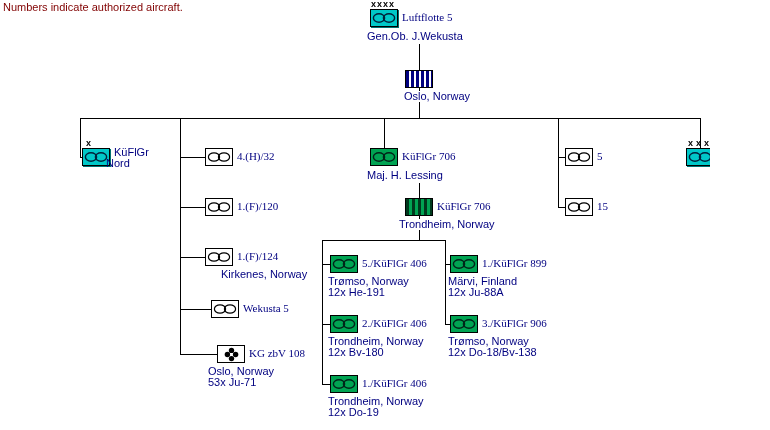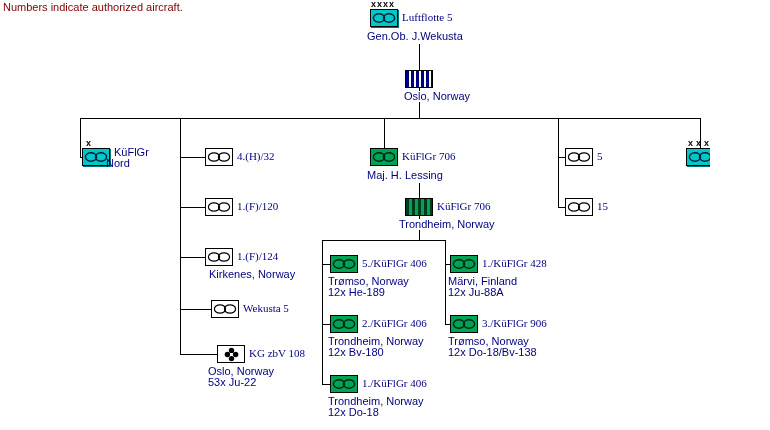--- a/index.html
+++ b/index.html
@@ -112,21 +112,21 @@
   </div>
 
   <div class="unit" style="left:205px;top:248px">
     <div class="ubox">
       <svg class="icn" width="24" height="12" viewBox="0 0 24 12">
         <ellipse cx="7" cy="6" rx="5.6" ry="4.2" fill="none" stroke="#000" stroke-width="1.2"></ellipse>
         <ellipse cx="17" cy="6" rx="5.6" ry="4.2" fill="none" stroke="#000" stroke-width="1.2"></ellipse>
       </svg>
     </div>
     <div class="lbl r1">1.(F)/124</div>
-    <div class="lbl s1" style="left:4px">Kirkenes, Norway</div>
+    <div class="lbl s1" style="left:16px">Kirkenes, Norway</div>
   </div>
 
   <div class="unit" style="left:211px;top:300px">
     <div class="ubox">
       <svg class="icn" width="24" height="12" viewBox="0 0 24 12">
         <ellipse cx="7" cy="6" rx="5.6" ry="4.2" fill="none" stroke="#000" stroke-width="1.2"></ellipse>
         <ellipse cx="17" cy="6" rx="5.6" ry="4.2" fill="none" stroke="#000" stroke-width="1.2"></ellipse>
       </svg>
     </div>
     <div class="lbl r1">Wekusta 5</div>
@@ -136,21 +136,21 @@
     <div class="ubox">
       <svg class="icn" width="15" height="15" viewBox="0 0 15 15">
         <circle cx="7.5" cy="3.4" r="2.7" fill="#000"></circle>
         <circle cx="7.5" cy="11.6" r="2.7" fill="#000"></circle>
         <circle cx="3.4" cy="7.5" r="2.7" fill="#000"></circle>
         <circle cx="11.6" cy="7.5" r="2.7" fill="#000"></circle>
       </svg>
     </div>
     <div class="lbl r1">KG zbV 108</div>
     <div class="lbl s1" style="left:-9px">Oslo, Norway</div>
-    <div class="lbl s2" style="left:-9px">53x Ju-22</div>
+    <div class="lbl s2" style="left:-9px">53x Ju-71</div>
   </div>
 
   <div class="unit" style="left:370px;top:148px">
     <div class="ubox green">
       <svg class="icn" width="24" height="12" viewBox="0 0 24 12">
         <ellipse cx="7" cy="6" rx="5.6" ry="4.2" fill="none" stroke="#00251a" stroke-width="1.4"></ellipse>
         <ellipse cx="17" cy="6" rx="5.6" ry="4.2" fill="none" stroke="#00251a" stroke-width="1.4"></ellipse>
       </svg>
     </div>
     <div class="lbl r1">KüFlGr 706</div>
@@ -165,21 +165,21 @@
 
   <div class="unit" style="left:330px;top:255px">
     <div class="ubox green">
       <svg class="icn" width="24" height="12" viewBox="0 0 24 12">
         <ellipse cx="7" cy="6" rx="5.6" ry="4.2" fill="none" stroke="#00251a" stroke-width="1.4"></ellipse>
         <ellipse cx="17" cy="6" rx="5.6" ry="4.2" fill="none" stroke="#00251a" stroke-width="1.4"></ellipse>
       </svg>
     </div>
     <div class="lbl r1">5./KüFlGr 406</div>
     <div class="lbl s1">Trømso, Norway</div>
-    <div class="lbl s2">12x He-189</div>
+    <div class="lbl s2">12x He-191</div>
   </div>
 
   <div class="unit" style="left:330px;top:315px">
     <div class="ubox green">
       <svg class="icn" width="24" height="12" viewBox="0 0 24 12">
         <ellipse cx="7" cy="6" rx="5.6" ry="4.2" fill="none" stroke="#00251a" stroke-width="1.4"></ellipse>
         <ellipse cx="17" cy="6" rx="5.6" ry="4.2" fill="none" stroke="#00251a" stroke-width="1.4"></ellipse>
       </svg>
     </div>
     <div class="lbl r1">2./KüFlGr 406</div>
@@ -189,31 +189,31 @@
 
   <div class="unit" style="left:330px;top:375px">
     <div class="ubox green">
       <svg class="icn" width="24" height="12" viewBox="0 0 24 12">
         <ellipse cx="7" cy="6" rx="5.6" ry="4.2" fill="none" stroke="#00251a" stroke-width="1.4"></ellipse>
         <ellipse cx="17" cy="6" rx="5.6" ry="4.2" fill="none" stroke="#00251a" stroke-width="1.4"></ellipse>
       </svg>
     </div>
     <div class="lbl r1">1./KüFlGr 406</div>
     <div class="lbl s1">Trondheim, Norway</div>
-    <div class="lbl s2">12x Do-18</div>
+    <div class="lbl s2">12x Do-19</div>
   </div>
 
   <div class="unit" style="left:450px;top:255px">
     <div class="ubox green">
       <svg class="icn" width="24" height="12" viewBox="0 0 24 12">
         <ellipse cx="7" cy="6" rx="5.6" ry="4.2" fill="none" stroke="#00251a" stroke-width="1.4"></ellipse>
         <ellipse cx="17" cy="6" rx="5.6" ry="4.2" fill="none" stroke="#00251a" stroke-width="1.4"></ellipse>
       </svg>
     </div>
-    <div class="lbl r1">1./KüFlGr 428</div>
+    <div class="lbl r1">1./KüFlGr 899</div>
     <div class="lbl s1">Märvi, Finland</div>
     <div class="lbl s2">12x Ju-88A</div>
   </div>
 
   <div class="unit" style="left:450px;top:315px">
     <div class="ubox green">
       <svg class="icn" width="24" height="12" viewBox="0 0 24 12">
         <ellipse cx="7" cy="6" rx="5.6" ry="4.2" fill="none" stroke="#00251a" stroke-width="1.4"></ellipse>
         <ellipse cx="17" cy="6" rx="5.6" ry="4.2" fill="none" stroke="#00251a" stroke-width="1.4"></ellipse>
       </svg>

